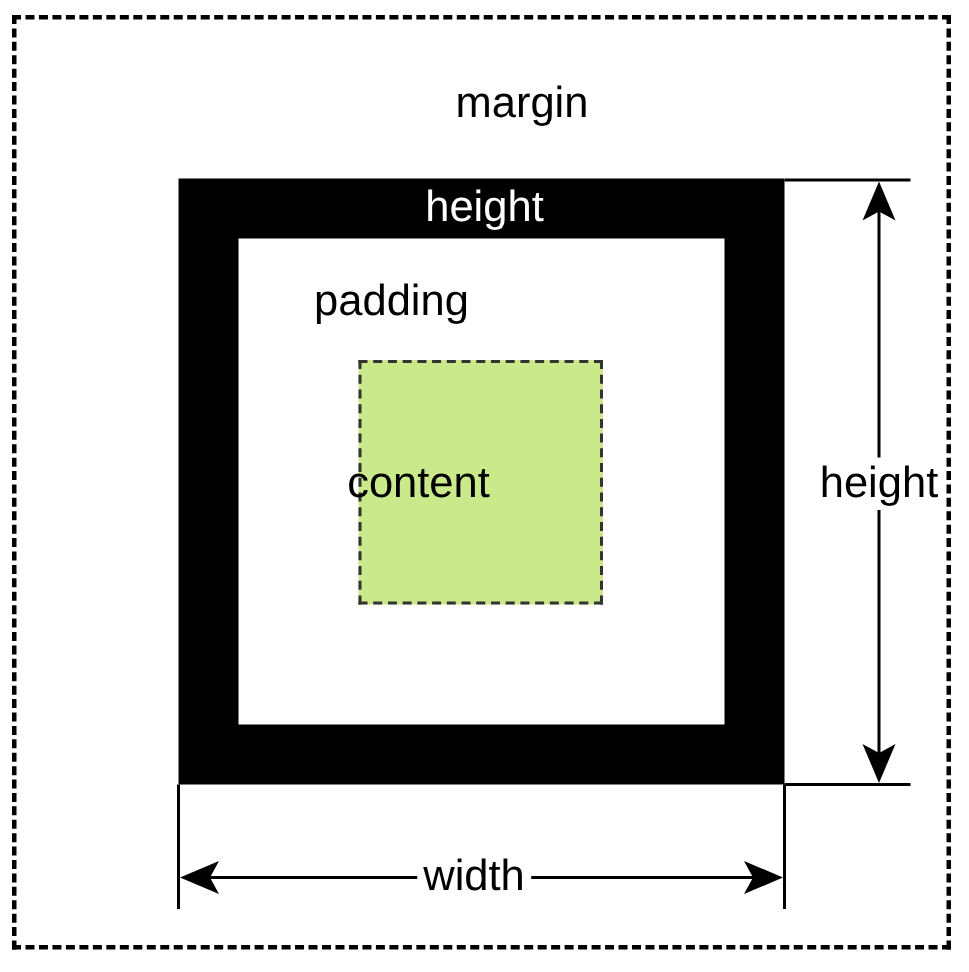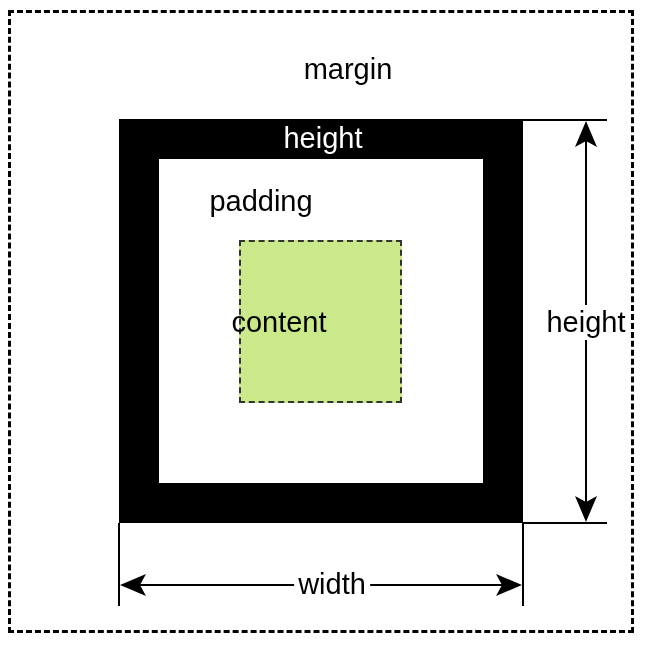--- a/index.html
+++ b/index.html
@@ -62,21 +62,21 @@
   .padding-label { left: 0; width: 522px; top: 184px; }
   .content-label { left: 0; width: 558px; top: 305px; }
   .height-label {
     left: 586px;
     top: 305px;
     transform: translateX(-50%);
     background: #ffffff;
     padding: 0 1px;
   }
   .width-label {
-    left: 332px;
+    left: 316px;
     top: 567px;
     transform: translateX(-50%);
     background: #ffffff;
     padding: 0 4px;
   }
   svg.dims {
     position: absolute;
     left: 0;
     top: 0;
     width: 646px;

